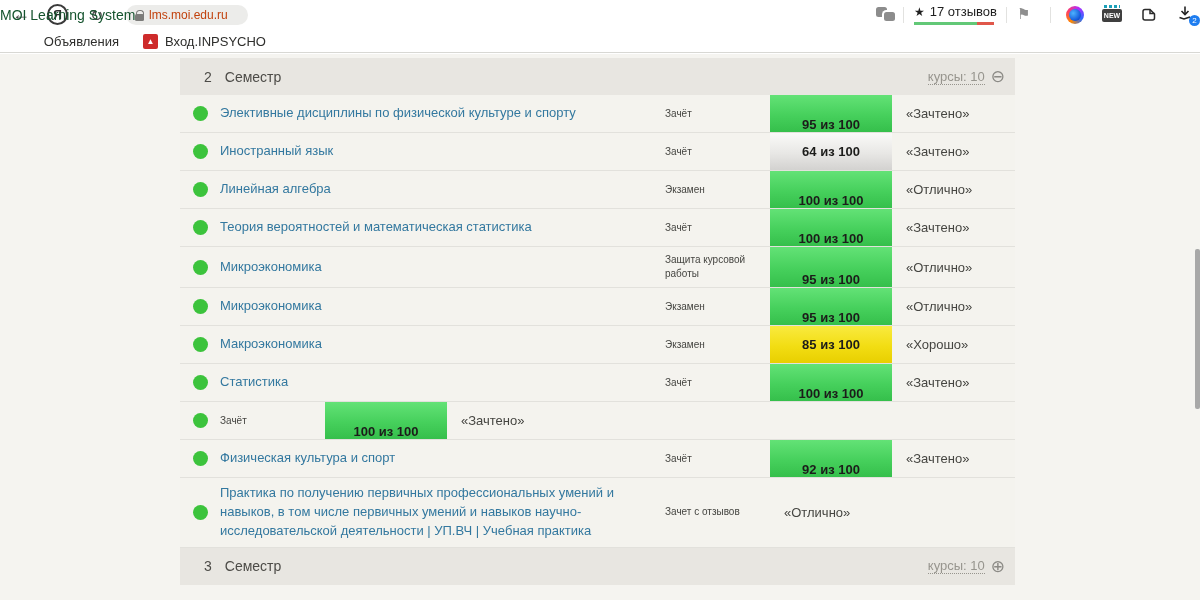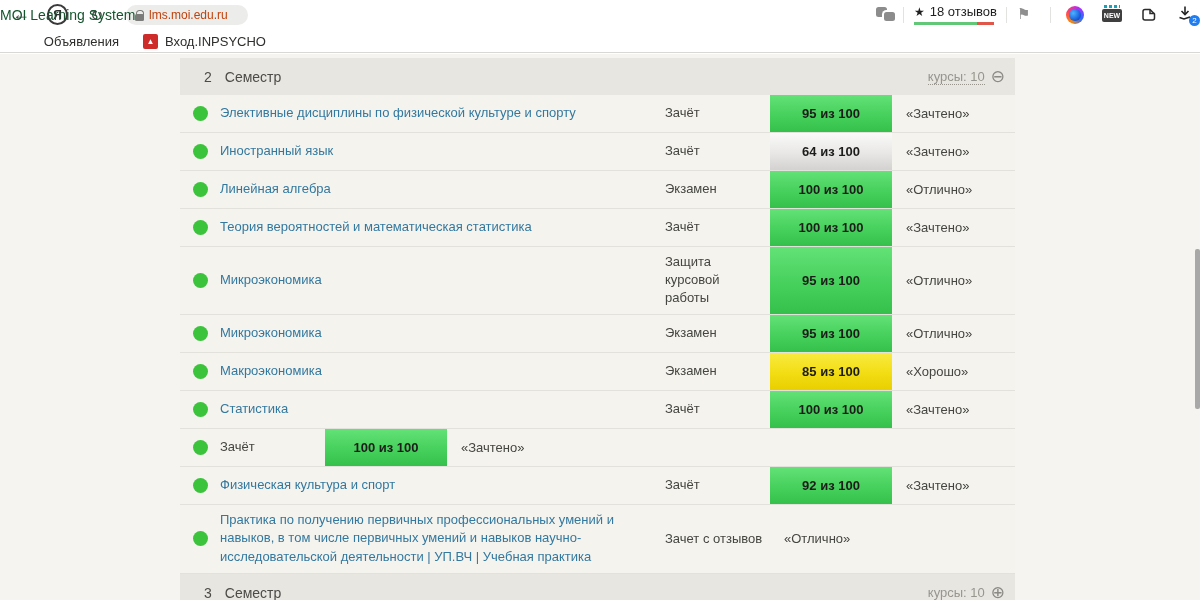--- a/index.html
+++ b/index.html
@@ -69,24 +69,24 @@
   .sec-spacer { flex:1; }
   .courses-link { font-size:13px; color:#97958e; border-bottom:1px dotted #97958e; cursor:pointer; line-height:15px; }
   .toggle { margin-left:6px; font-size:17px; color:#8b8a85; line-height:17px; cursor:pointer; background:none; border:none; }
 
   .row { display:flex; align-items:stretch; border-bottom:1px solid #e2e1dc; background:#f4f3ee; min-height:38px; }
   .cell-dot { flex:0 0 40px; display:flex; align-items:center; justify-content:center; }
   .dot { width:15px; height:15px; border-radius:50%; background:#3cc33c; }
   .cell-name { flex:0 0 445px; display:flex; align-items:center; padding:6px 12px 6px 0; }
   .cell-name a { font-size:13px; color:#33789f; line-height:1.45; text-decoration:none; cursor:pointer; }
   .cell-type { flex:0 0 105px; display:flex; align-items:center; padding:6px 4px 6px 0; }
-  .row-type { font-size:13px; color:#454541; line-height:1.4; }
+  .row-type { font-size:10px; color:#454541; line-height:1.4; }
   .cell-score { flex:0 0 122px; display:flex; align-items:center; justify-content:center; }
   .row-score { font-size:13px; font-weight:bold; color:#1c1c1a; }
-  .badge-green  { background:linear-gradient(180deg,#63e276 0%,#46d05c 55%,#35bf4b 100%); }
+  .badge-green  { background:linear-gradient(180deg,#63e276 0%,#46d05c 55%,#35bf4b 100%);align-items:flex-end; }
   .badge-yellow { background:linear-gradient(180deg,#f9ea3f 0%,#f2dd13 55%,#e8cf00 100%); }
   .badge-gray   { background:linear-gradient(180deg,#fafaf8 0%,#e8e7e5 55%,#d3d2d0 100%); }
   .cell-grade { flex:1; display:flex; align-items:center; padding-left:14px; }
   .row-grade { font-size:13px; color:#454541; }
 
   .scroll-thumb { position:absolute; right:0; top:195px; width:5px; height:160px; background:#a8a8a8; border-radius:2px; }
   svg { display:block; }
 </style>
 </head>
 <body>
@@ -107,21 +107,21 @@
 
     <div class="i-chat">
       <span class="b1"></span>
       <span class="b2"></span>
     </div>
     <div class="vdiv" style="left:903px;"></div>
 
     <div class="reviews">
       <div class="rev-line">
         <span class="rev-star">★</span>
-        <span>18 отзывов</span>
+        <span>17 отзывов</span>
       </div>
       <div class="rev-bar">
         <span class="g"></span>
         <span class="r"></span>
       </div>
     </div>
     <div class="vdiv" style="left:1006px;"></div>
 
     <div class="i-flag">⚑</div>
     <div class="vdiv" style="left:1050px;"></div>

